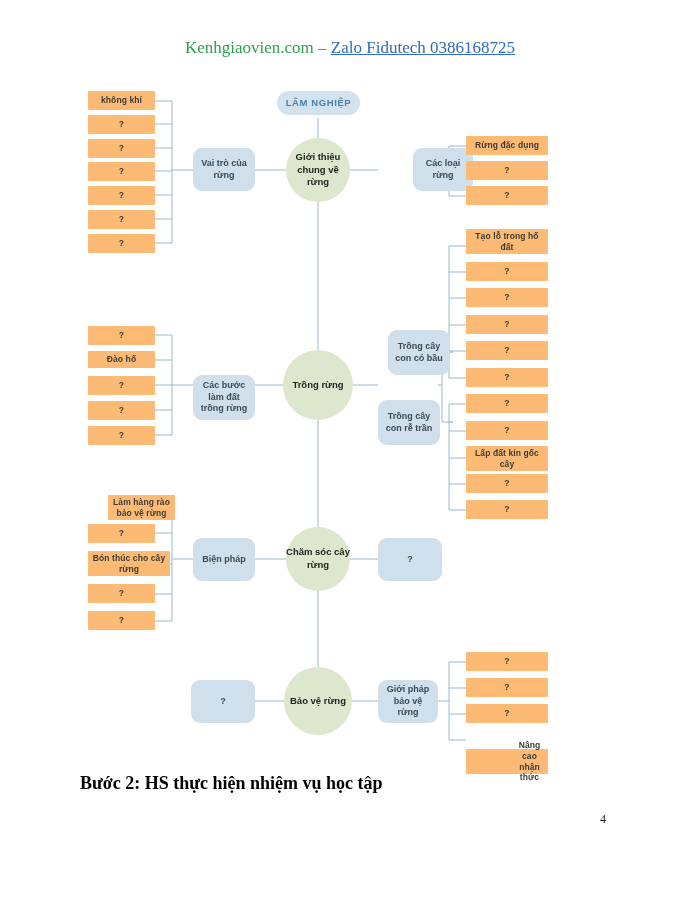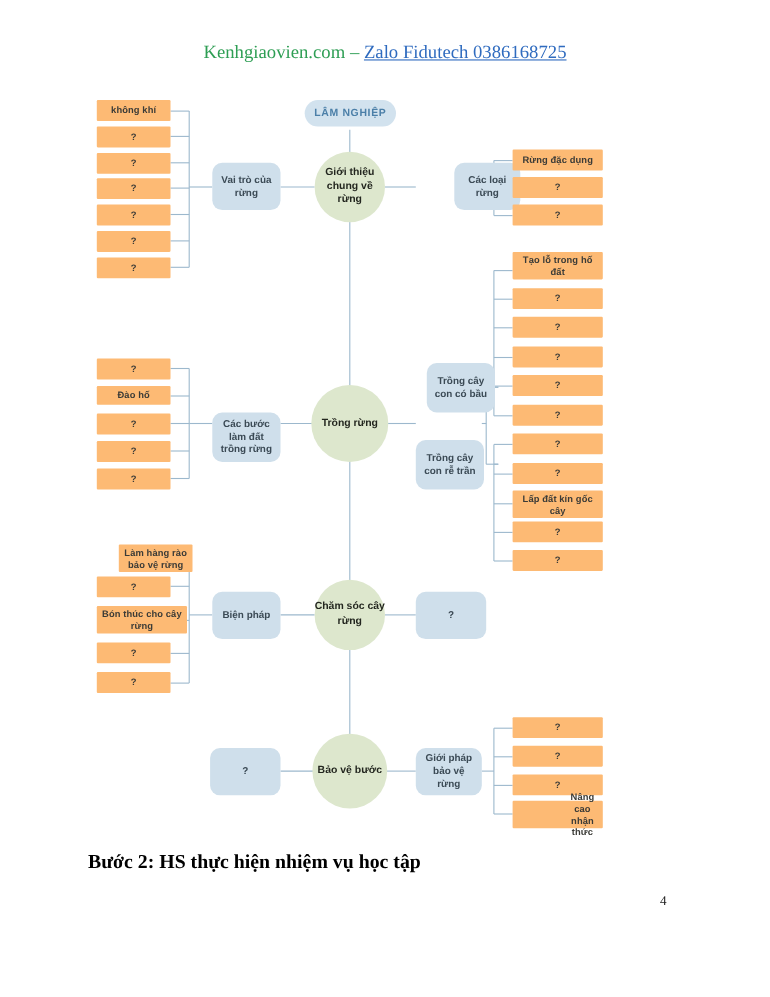--- a/index.html
+++ b/index.html
@@ -197,29 +197,29 @@
     <div class="node bbox" style="left:193px;top:468px;width:62px;height:43px;">Biện pháp</div>
 
     <div class="node chip" style="left:88px;top:425px;width:67px;height:25px;margin-left:20px;">Làm hàng rào bảo vệ rừng</div>
     <div class="node chip" style="left:88px;top:454px;width:67px;height:19px;">?</div>
     <div class="node chip" style="left:88px;top:481px;width:82px;height:25px;">Bón thúc cho cây rừng</div>
     <div class="node chip" style="left:88px;top:514px;width:67px;height:19px;">?</div>
     <div class="node chip" style="left:88px;top:541px;width:67px;height:19px;">?</div>
 
     <div class="node bbox" style="left:378px;top:468px;width:64px;height:43px;">?</div>
 
-    <div class="node circle" style="left:284px;top:597px;width:68px;height:68px;">Bảo vệ bước</div>
+    <div class="node circle" style="left:284px;top:597px;width:68px;height:68px;">Bảo vệ rừng</div>
 
     <div class="node bbox" style="left:191px;top:610px;width:64px;height:43px;">?</div>
 
     <div class="node bbox" style="left:378px;top:610px;width:60px;height:43px;">Giới pháp bảo vệ rừng</div>
 
     <div class="node chip" style="left:466px;top:582px;width:82px;height:19px;">?</div>
     <div class="node chip" style="left:466px;top:608px;width:82px;height:19px;">?</div>
     <div class="node chip" style="left:466px;top:634px;width:82px;height:19px;">?</div>
-    <div class="node chip" style="left:466px;top:658px;width:82px;height:25px;padding-left:48px;">Nâng cao nhận thức</div>
+    <div class="node chip" style="left:466px;top:679px;width:82px;height:25px;padding-left:48px;">Nâng cao nhận thức</div>
 
   </div>
 
   <div class="footnote">Bước 2: HS thực hiện nhiệm vụ học tập</div>
   <div class="pageno">4</div>
 
 </div>
 
 </body></html>

